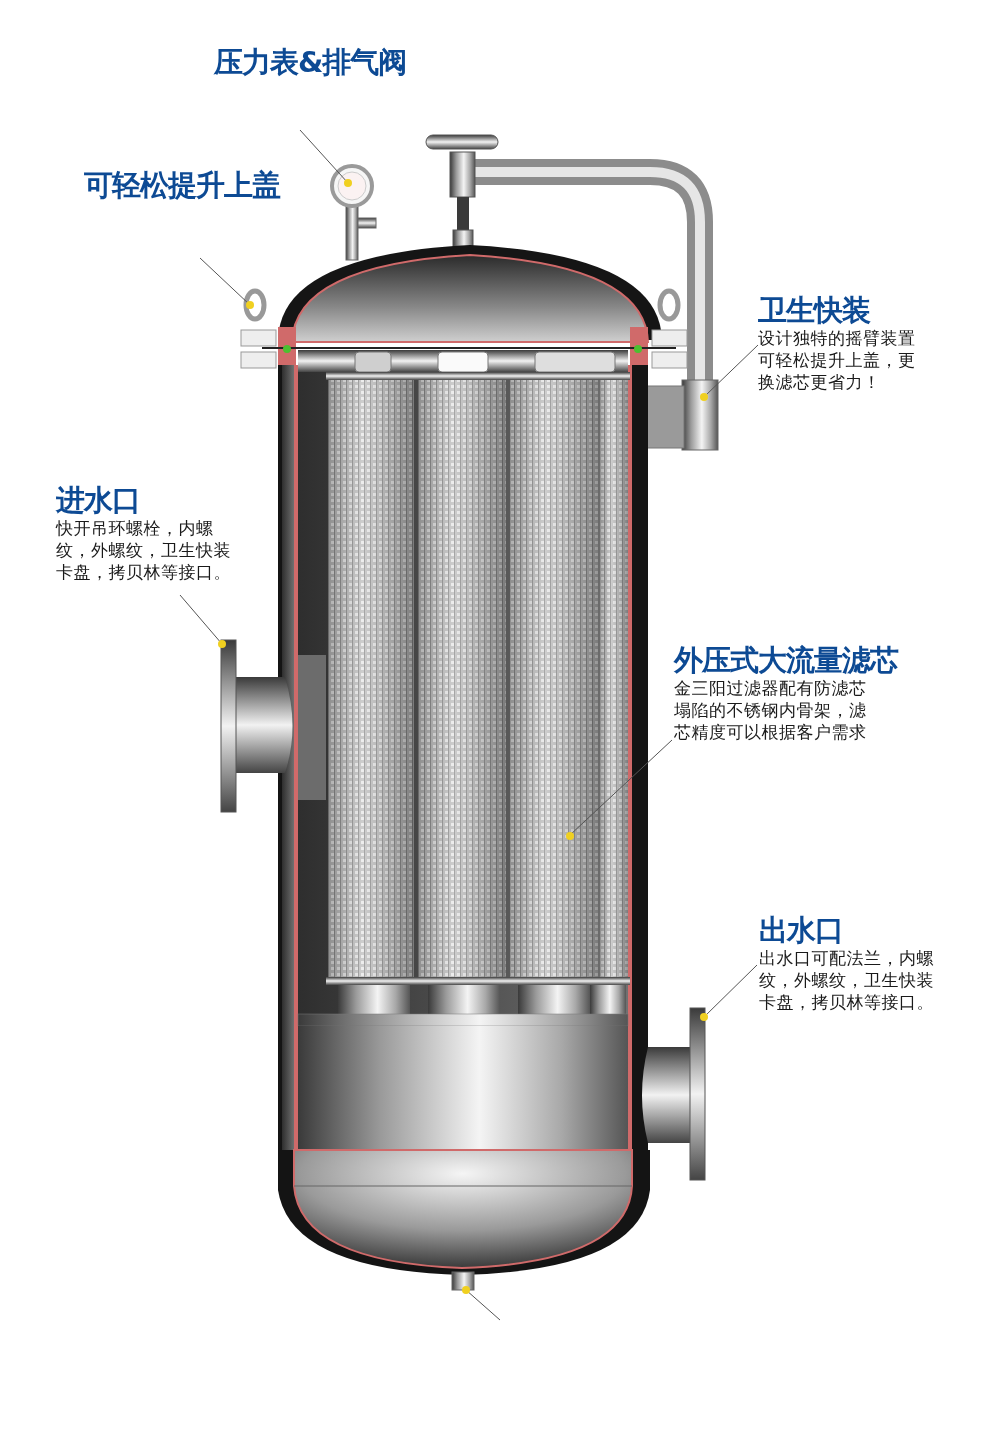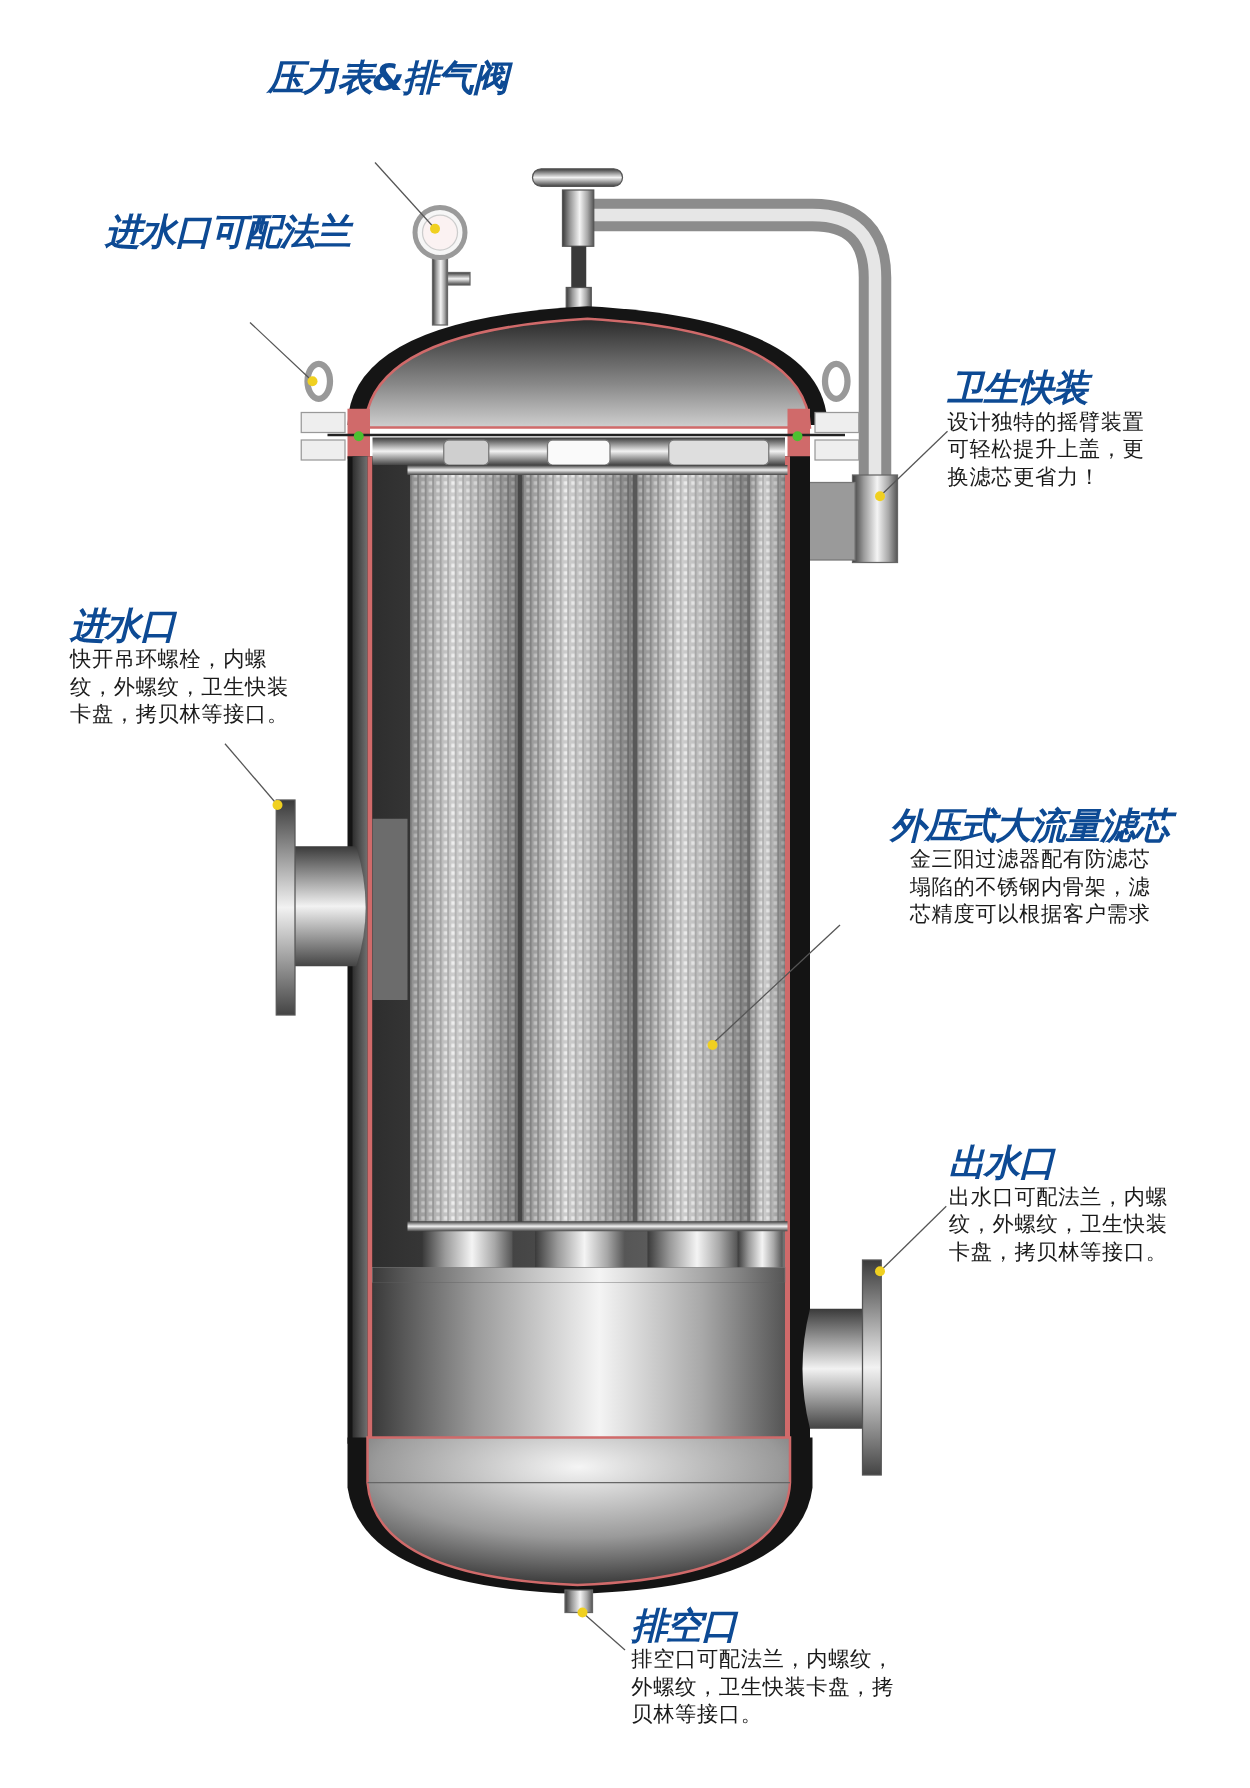--- a/index.html
+++ b/index.html
@@ -2,21 +2,21 @@
 <html><head>
 <meta charset="utf-8">
 <style>
   html, body { margin: 0; padding: 0; background: #ffffff; }
   body { width: 1000px; height: 1430px; position: relative; overflow: hidden;
          font-family: "DejaVu Sans", "Liberation Sans", sans-serif; }
   .stage { position: absolute; left: 0; top: 0; width: 1000px; height: 1430px; }
   svg.art { position: absolute; left: 0; top: 0; }
   .callout { position: absolute; color: #1a1a1a; }
   .callout .title { color: #0d4a94; font-weight: bold; font-size: 29px; line-height: 34px;
-                    letter-spacing: -1px; white-space: nowrap; font-style: italic; }
+                    letter-spacing: -1px; white-space: nowrap; }
   .callout .body { font-size: 17px; line-height: 22px; white-space: pre-line; letter-spacing: 0.5px; }
 </style>
 </head>
 <body>
 
 <div class="stage">
 
 <svg class="art" width="1000" height="1430" viewBox="0 0 1000 1430">
   <defs>
     <linearGradient id="metalH" x1="0" x2="1" y1="0" y2="0">
@@ -167,51 +167,45 @@
     <circle cx="704" cy="1017" r="4"></circle>
     <circle cx="466" cy="1290" r="4"></circle>
   </g>
 </svg>
 
 <div class="callout" style="left:214px; top:45px;">
   <div class="title">压力表&amp;排气阀</div>
 </div>
 
 <div class="callout" style="left:84px; top:168px;">
-  <div class="title">进水口可配法兰</div>
+  <div class="title">可轻松提升上盖</div>
 </div>
 
 <div class="callout" style="left:758px; top:293px;">
   <div class="title">卫生快装</div>
   <div class="body">设计独特的摇臂装置
 可轻松提升上盖，更
 换滤芯更省力！</div>
 </div>
 
 <div class="callout" style="left:56px; top:483px;">
   <div class="title">进水口</div>
   <div class="body">快开吊环螺栓，内螺
 纹，外螺纹，卫生快装
 卡盘，拷贝林等接口。</div>
 </div>
 
-<div class="callout" style="left:712px; top:643px;text-align:center;">
+<div class="callout" style="left:674px; top:643px;">
   <div class="title">外压式大流量滤芯</div>
   <div class="body">金三阳过滤器配有防滤芯
 塌陷的不锈钢内骨架，滤
 芯精度可以根据客户需求</div>
 </div>
 
 <div class="callout" style="left:759px; top:913px;">
   <div class="title">出水口</div>
   <div class="body">出水口可配法兰，内螺
 纹，外螺纹，卫生快装
 卡盘，拷贝林等接口。</div>
 </div>
 
-<div class="callout" style="left:505px; top:1283px;">
-  <div class="title">排空口</div>
-  <div class="body">排空口可配法兰，内螺纹，
-外螺纹，卫生快装卡盘，拷
-贝林等接口。</div>
-</div>
 
 </div>
 
 </body></html>

